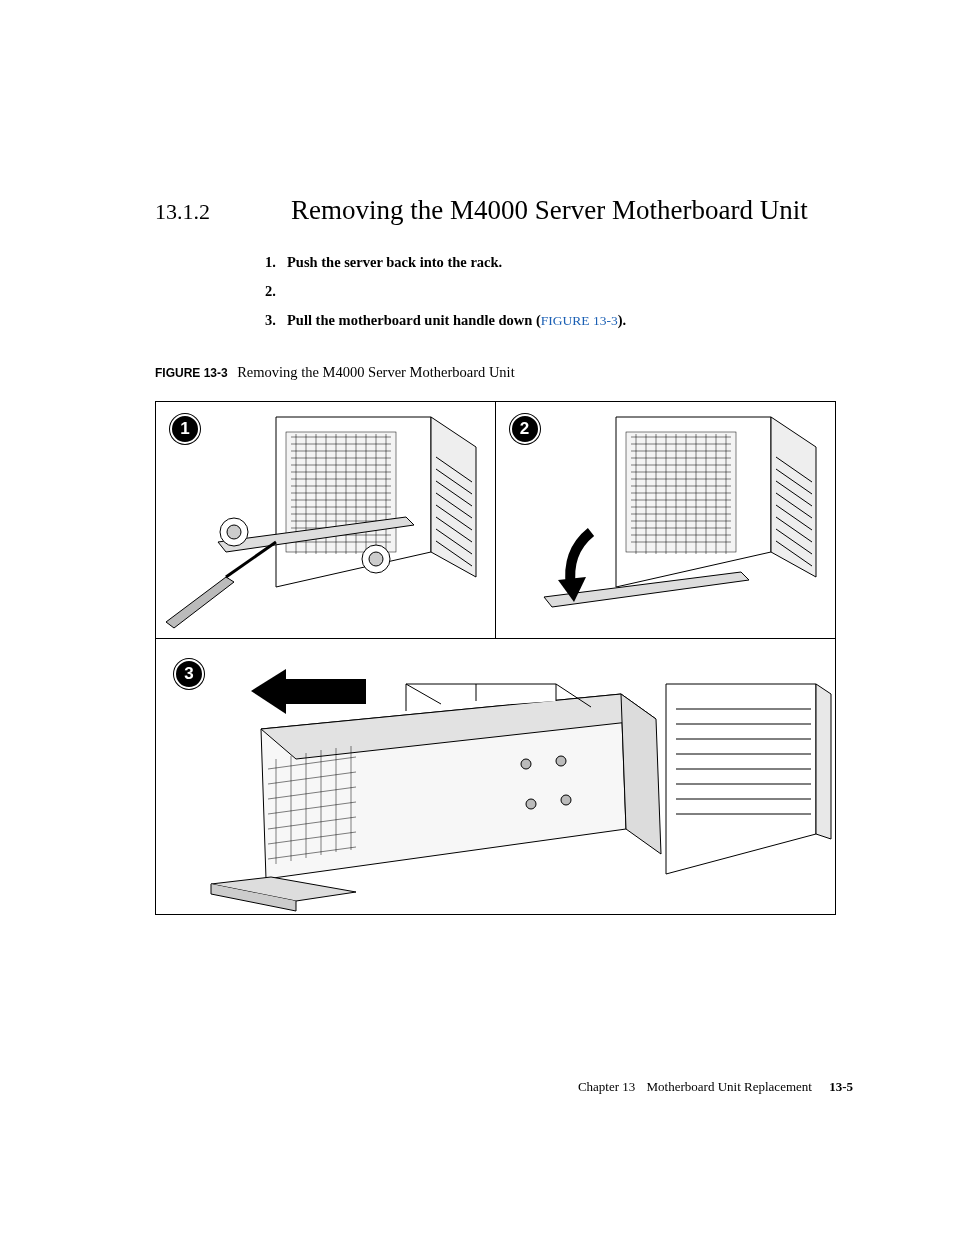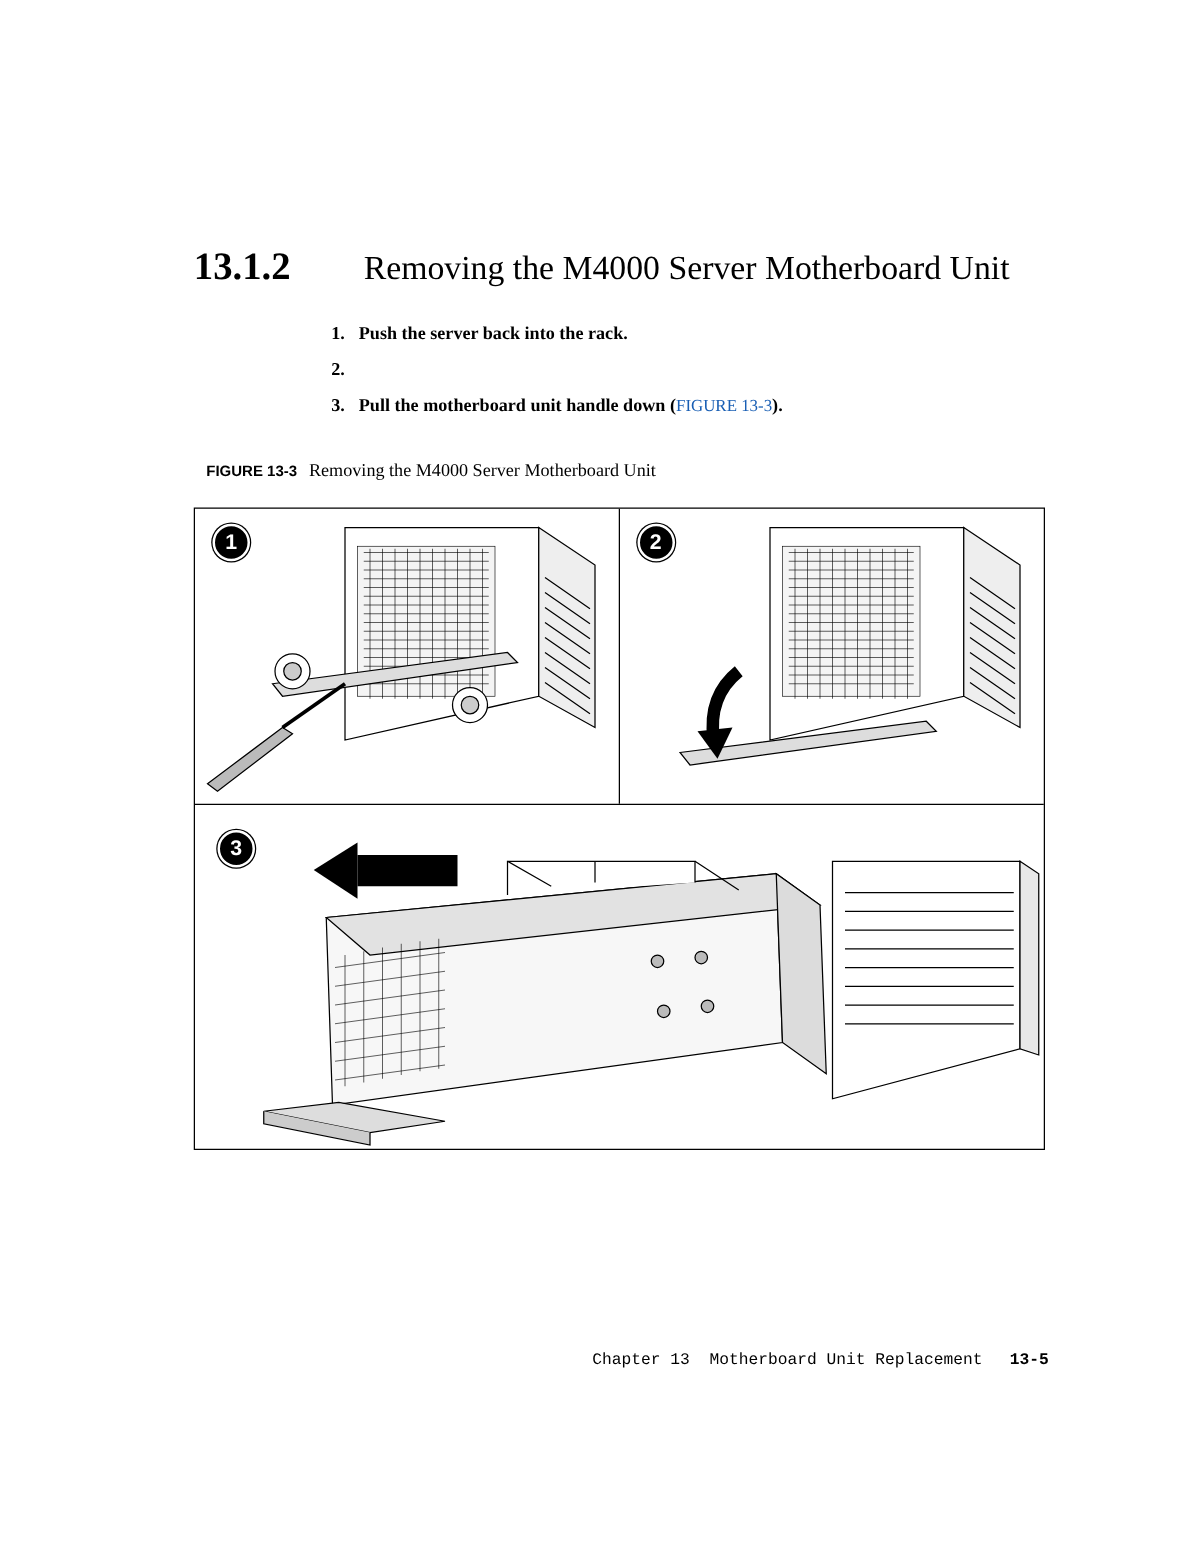--- a/index.html
+++ b/index.html
@@ -15,22 +15,22 @@
   }
   .page {
     padding: 195px 115px 0 155px;
   }
   .heading-row {
     display: flex;
     align-items: baseline;
     margin-bottom: 28px;
   }
   .section-number {
-    font-size: 31px;
-    font-weight: bold;
+    font-size: 22px;
+    font-weight: normal;
     width: 136px;
     flex-shrink: 0;
   }
   .section-title {
     font-size: 27px;
     font-weight: normal;
   }
   .steps {
     margin-left: 110px;
     margin-bottom: 35px;
@@ -52,21 +52,21 @@
   }
   .step-link {
     color: #1a5fb4;
     font-weight: normal;
     font-size: 13.5px;
   }
   .step-paren {
     font-weight: bold;
   }
   .figure-caption {
-    margin-left: 10px;
+    margin-left: 0;
     margin-bottom: 20px;
     font-size: 14px;
   }
   .figure-label {
     font-weight: bold;
     font-family: Arial, Helvetica, sans-serif;
     font-size: 12px;
     margin-right: 6px;
   }
   .figure-title {
@@ -119,23 +119,23 @@
   .c1 { top: 12px; left: 14px; }
   .c2 { top: 12px; left: 14px; }
   .c3 { top: 20px; left: 18px; }
   svg { display: block; }
   .device {
     position: absolute;
   }
   .footer {
     position: absolute;
     bottom: 140px;
-    right: 115px;
+    right: 101px;
     font-size: 13px;
-    font-family: Liberation Mono, monospace;
+    font-family: Liberation Serif, serif;
   }
   .footer-chapter {
     margin-right: 8px;
   }
   .footer-title {
     margin-right: 14px;
   }
   .footer-page {
     font-weight: bold;
   }

